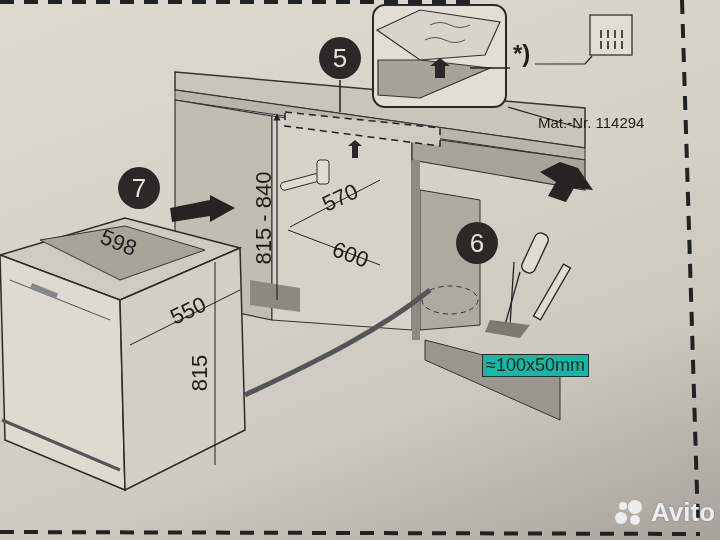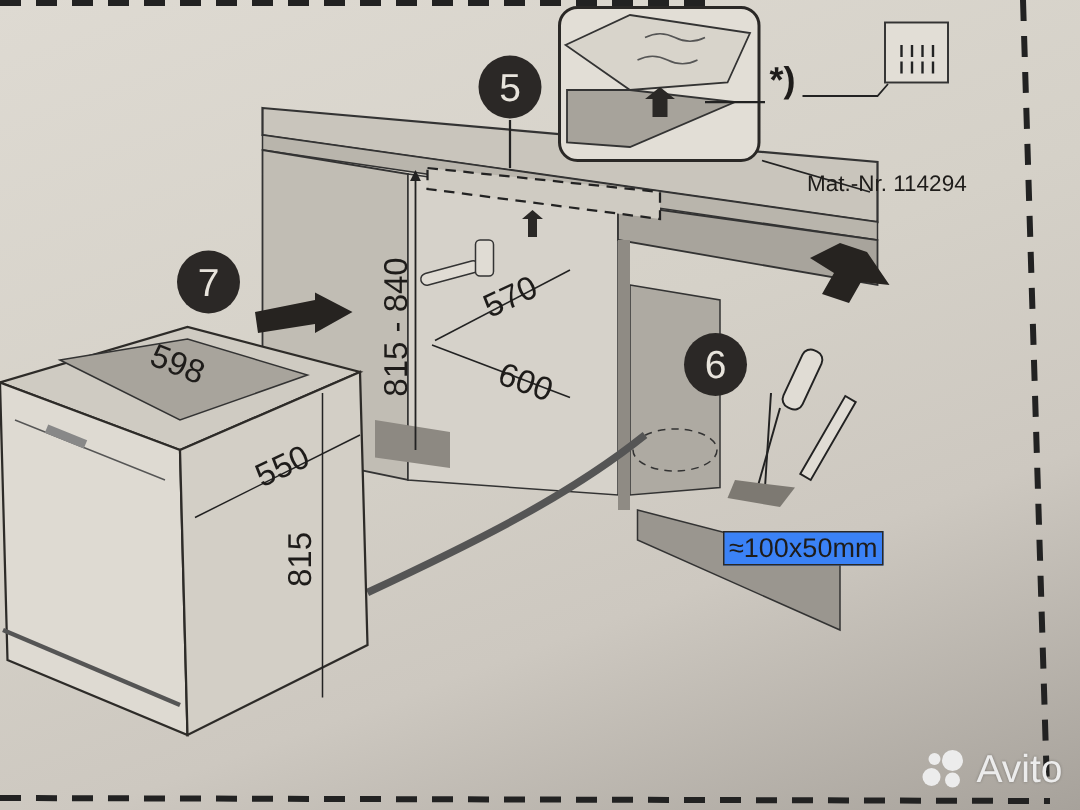--- a/index.html
+++ b/index.html
@@ -4,23 +4,23 @@
 <style>
   html,body{margin:0;padding:0;}
   body{width:720px;height:540px;overflow:hidden;position:relative;
     background:linear-gradient(160deg,#dedad2 0%,#d5d1c8 45%,#cdc8c0 70%,#a7a29b 100%);
     font-family:"Liberation Sans",sans-serif;}
   #scene{position:absolute;left:0;top:0;width:720px;height:540px;}
   .lbl{position:absolute;color:#1e1c1a;font-family:"Liberation Sans",sans-serif;}
   .badge{position:absolute;width:42px;height:42px;border-radius:50%;background:#2b2826;color:#e8e4dc;
     font-size:26px;display:flex;align-items:center;justify-content:center;}
   .dim{font-size:22px;}
-  .boxlbl{position:absolute;border:1.5px solid #2a2826;background:#3b82f6;padding:0 3px;font-size:18px;color:#1e1c1a;}
+  .boxlbl{position:absolute;border:1.5px solid #2a2826;background:#14b8a6;padding:0 3px;font-size:18px;color:#1e1c1a;}
   .avito{position:absolute;left:615px;top:497px;display:flex;align-items:center;gap:4px;color:#ececec;
-    font-size:26px;font-weight:normal;font-family:"Liberation Sans",sans-serif;text-shadow:0 0 2px rgba(0,0,0,.3);}
+    font-size:26px;font-weight:bold;font-family:"Liberation Sans",sans-serif;text-shadow:0 0 2px rgba(0,0,0,.3);}
   .dots{position:relative;width:32px;height:26px;}
   .dots span{position:absolute;border-radius:50%;background:#ececec;}
 </style>
 </head>
 <body>
 
 <div id="scene">
 <svg width="720" height="540" viewBox="0 0 720 540">
 
   <g stroke="#222" stroke-width="4" stroke-dasharray="14,10" fill="none">

